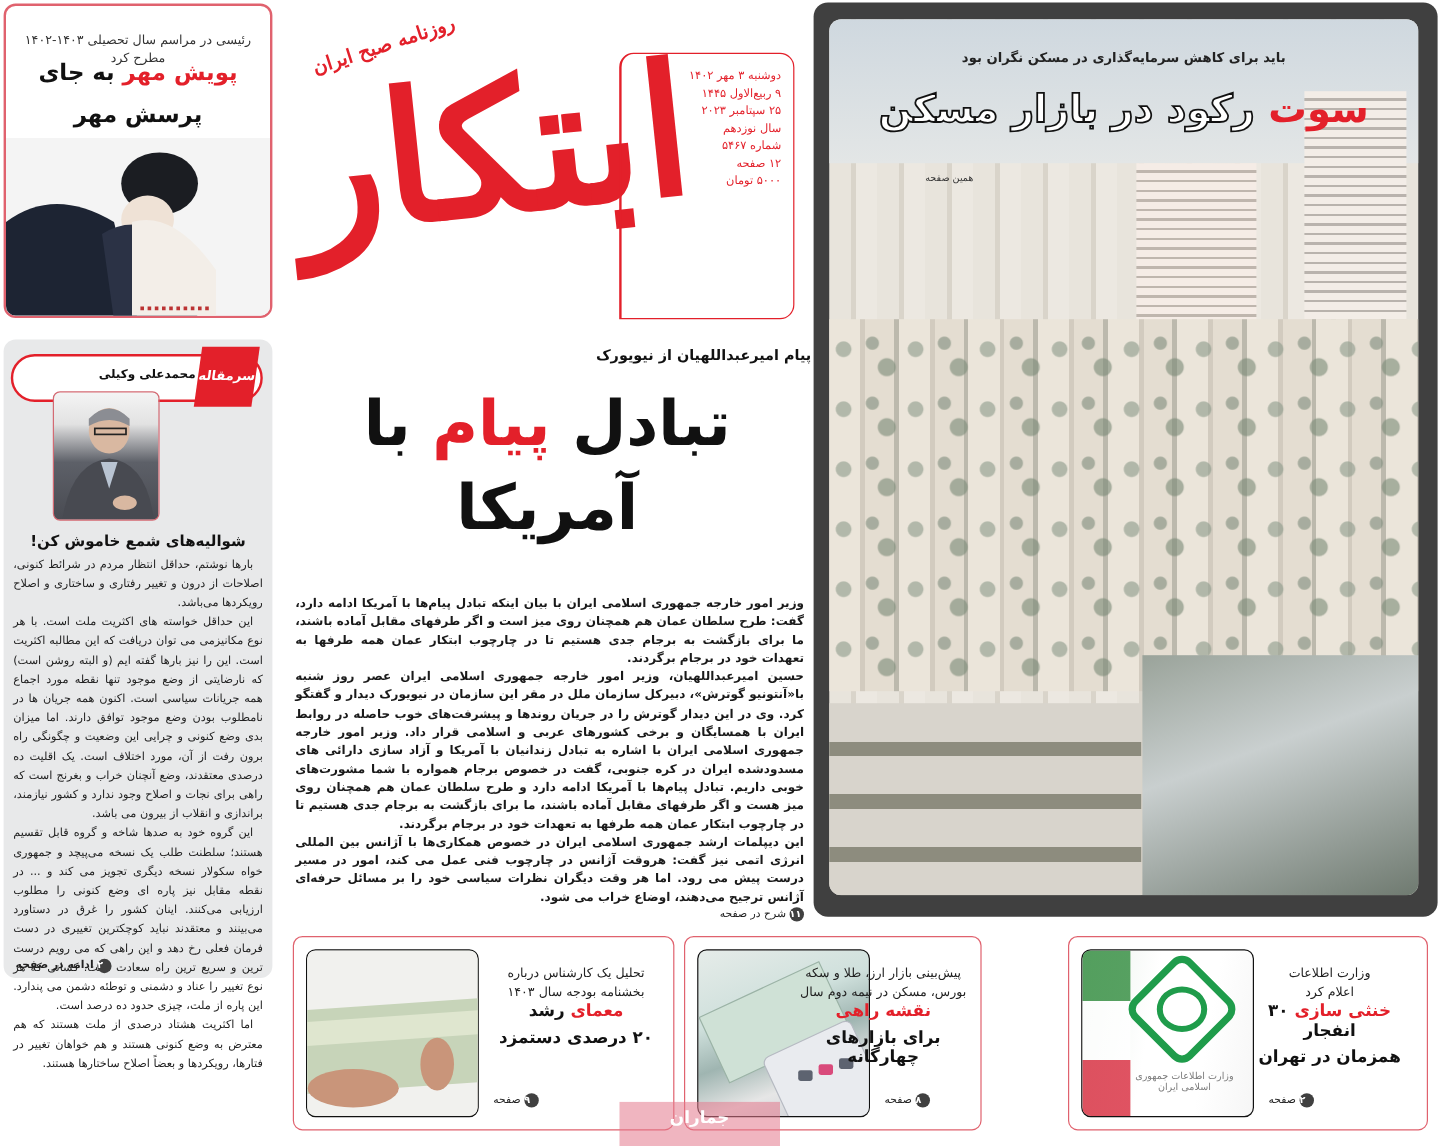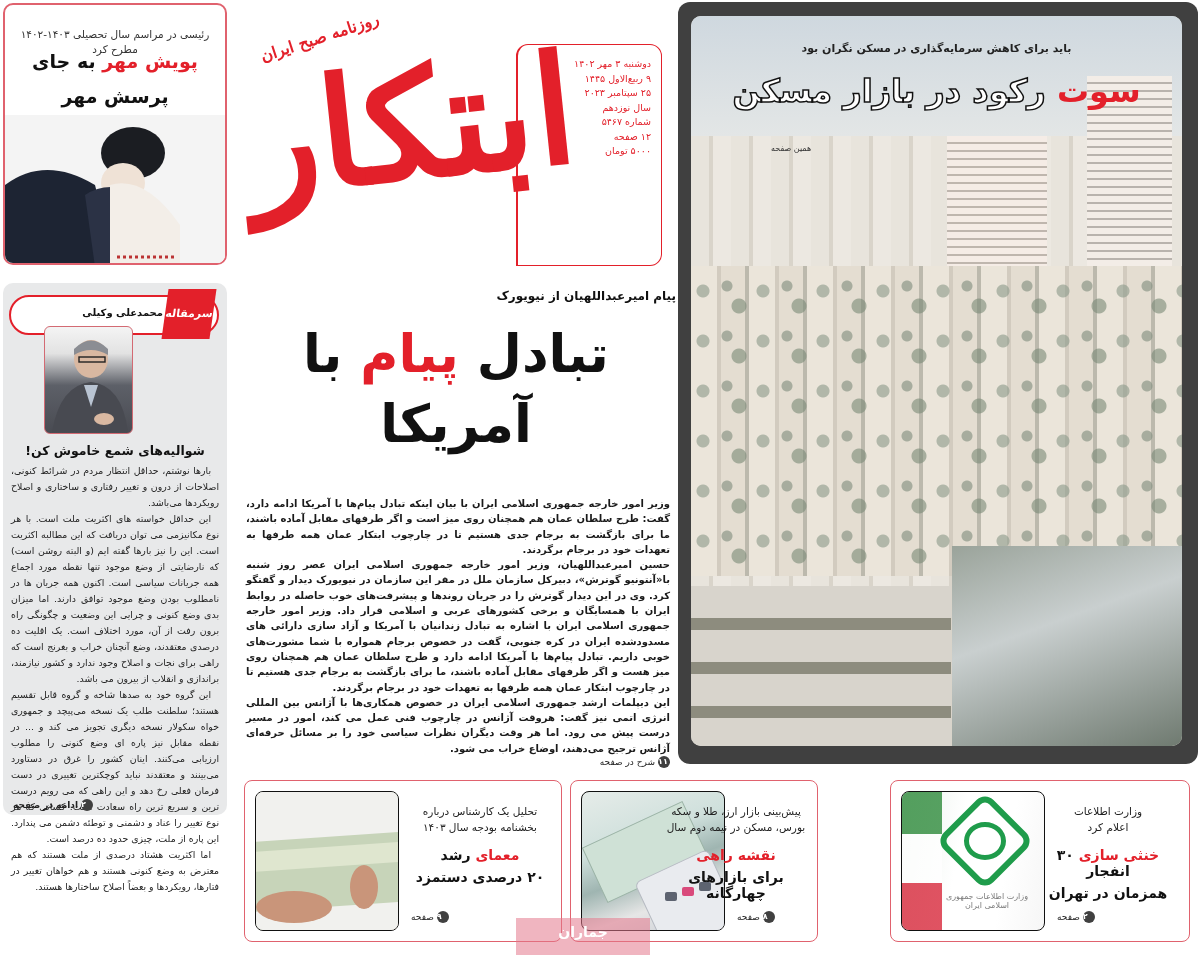--- a/index.html
+++ b/index.html
@@ -54,21 +54,21 @@
 #center .kicker{position:absolute;top:6px;left:0;right:0;font-size:12px;font-weight:bold}
 #center .hl1{position:absolute;top:36px;left:0;right:0;text-align:center;font-size:52px;font-weight:bold;line-height:70px;letter-spacing:-2px}
 #center .hl2{position:absolute;top:120px;left:0;right:0;text-align:center;font-size:52px;font-weight:bold;line-height:70px;letter-spacing:-2px}
 #center .body{position:absolute;top:213px;left:10px;right:6px;font-size:10px;line-height:15.3px;font-weight:bold;text-align:justify;color:#1a1a1a}
 #center .more{position:absolute;top:466px;right:6px;left:auto}
 
 .box{position:absolute;top:780px;height:162px;border:1.5px solid #e0626e;border-radius:8px;background:#fff}
 .box .img{position:absolute;left:10px;top:10px;width:144px;height:140px;border:1.5px solid #111;border-radius:8px;overflow:hidden}
 .box .txt{position:absolute;right:10px;top:22px;width:142px;text-align:center}
 .box .k{font-size:10.5px;line-height:16px;color:#222}
-.box .h1{font-size:14px;font-weight:bold;margin-top:12px}
+.box .h1{font-size:14px;font-weight:bold;margin-top:0}
 .box .h2{font-size:14px;font-weight:bold;margin-top:6px}
 .box .ref{position:absolute;right:auto;left:166px;bottom:18px}
 #box1{left:890px;width:300px}
 #box2{left:570px;width:248px}
 #box3{left:244px;width:318px}
 .money{background:linear-gradient(135deg,#f3f4ef 0%,#d4dccf 40%,#a9b8a0 60%,#c9a88c 80%,#e4d9cc 100%)}
 .dollars{background:linear-gradient(160deg,#e6ece9 0%,#cfe0dc 35%,#9fb5b1 55%,#e6e6e6 75%,#c7ccd4 100%)}
 .moi{background:linear-gradient(100deg,#e9f1ea 0%,#ffffff 40%,#ffffff 70%,#f6f6f6 100%)}
 .moi .flag{position:absolute;left:0;top:0;width:40px;height:140px;background:linear-gradient(180deg,#2e8a3b 0 30%,#ffffff 30% 65%,#d8283b 65% 100%);opacity:.8}
 .moi .emblem{position:absolute;left:48px;top:14px;width:70px;height:70px;border:6px solid #1f9c4b;border-radius:12px;transform:rotate(45deg)}

